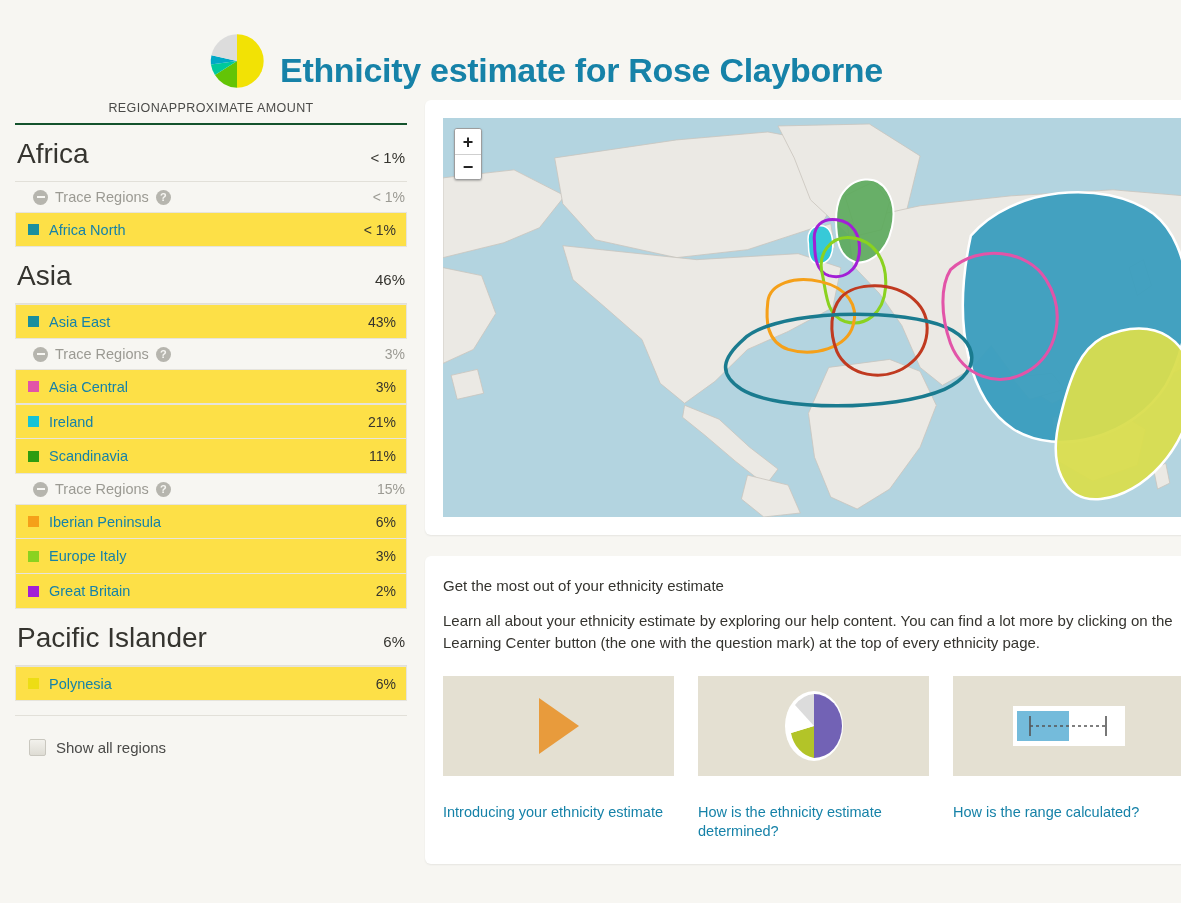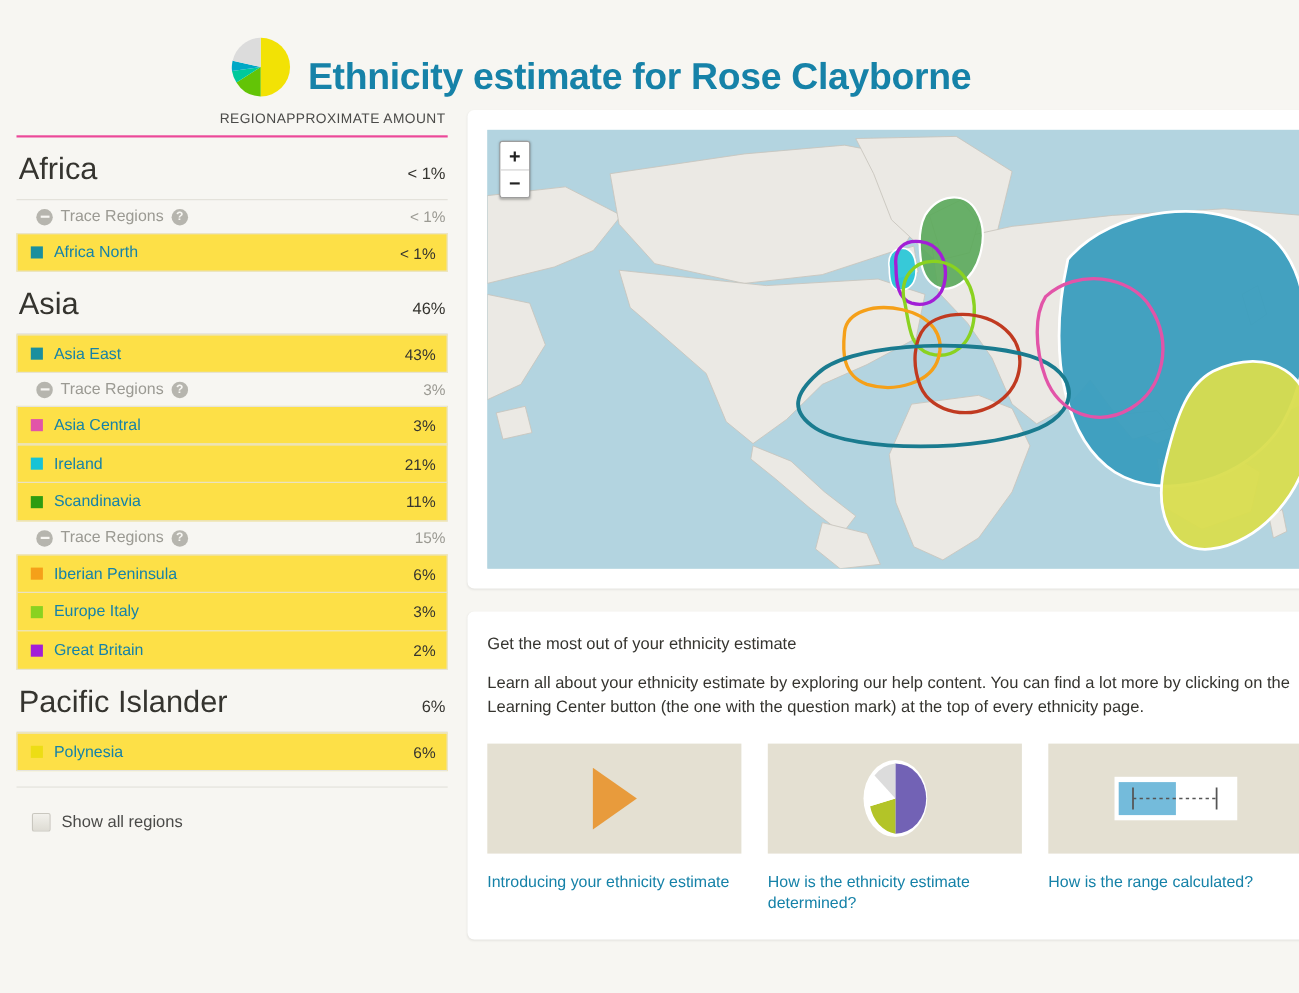--- a/index.html
+++ b/index.html
@@ -37,27 +37,27 @@
 
   
   .sidebar {
     width: 392px;
     flex: 0 0 392px;
     margin-left: 15px;
     padding-top: 11px;
   }
   .tbl-head {
     display: flex;
-    justify-content: flex-end;
+    justify-content: center;
     align-items: flex-end;
     font-size: 12.5px;
     letter-spacing: 0.4px;
     color: #4a4a48;
     padding: 0 2px 8px 2px;
-    border-bottom: 2px solid #ec4899;
+    border-bottom: 2px solid #14532d;
   }
 
   .grp { }
   .grp-head {
     display: flex;
     justify-content: space-between;
     align-items: baseline;
     padding: 13px 2px 11px 2px;
     border-bottom: 1px solid #e2e0d9;
   }
@@ -151,21 +151,21 @@
   .help-card { margin-top: 21px; padding: 21px 18px 22px 18px; }
   .help-title { font-size: 15px; color: #35342f; margin-bottom: 16px; }
   .help-body  { font-size: 15px; color: #35342f; line-height: 1.45; }
   .thumbs { display: flex; gap: 24px; margin-top: 22px; }
   .thumb { width: 231px; }
   .thumb-img {
     height: 100px; background: #e4e0d2;
     display: flex; align-items: center; justify-content: center;
   }
   .thumb-cap {
-    margin-top: 17px; font-size: 14.5px; color: #1682a8; line-height: 1.35;
+    margin-top: 27px; font-size: 14.5px; color: #1682a8; line-height: 1.35;
   }
   .play-tri {
     width: 0; height: 0;
     border-left: 40px solid #e89b3c;
     border-top: 28px solid transparent;
     border-bottom: 28px solid transparent;
   }
 </style>
 </head>
 <body>

